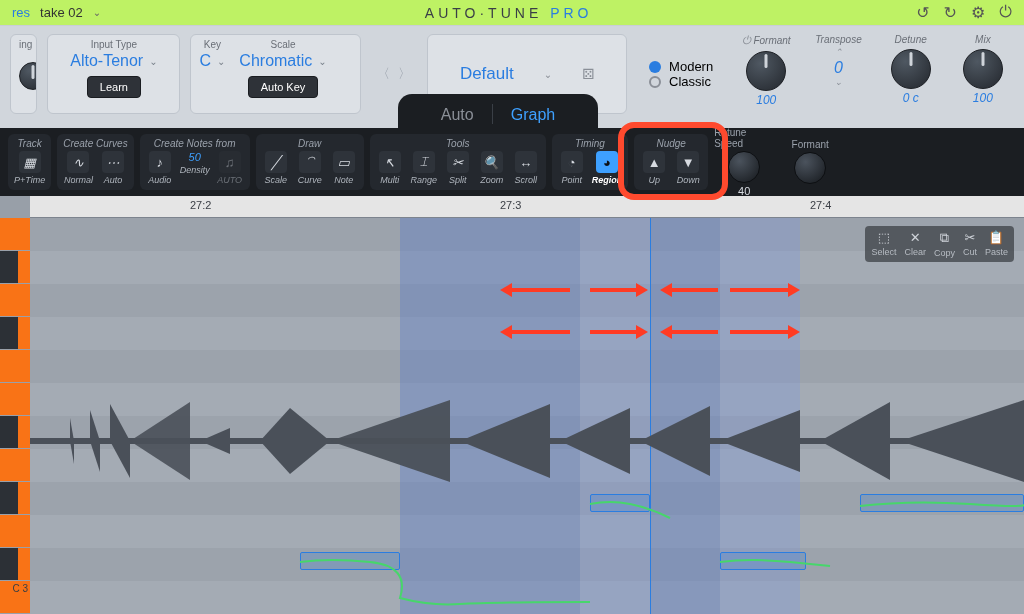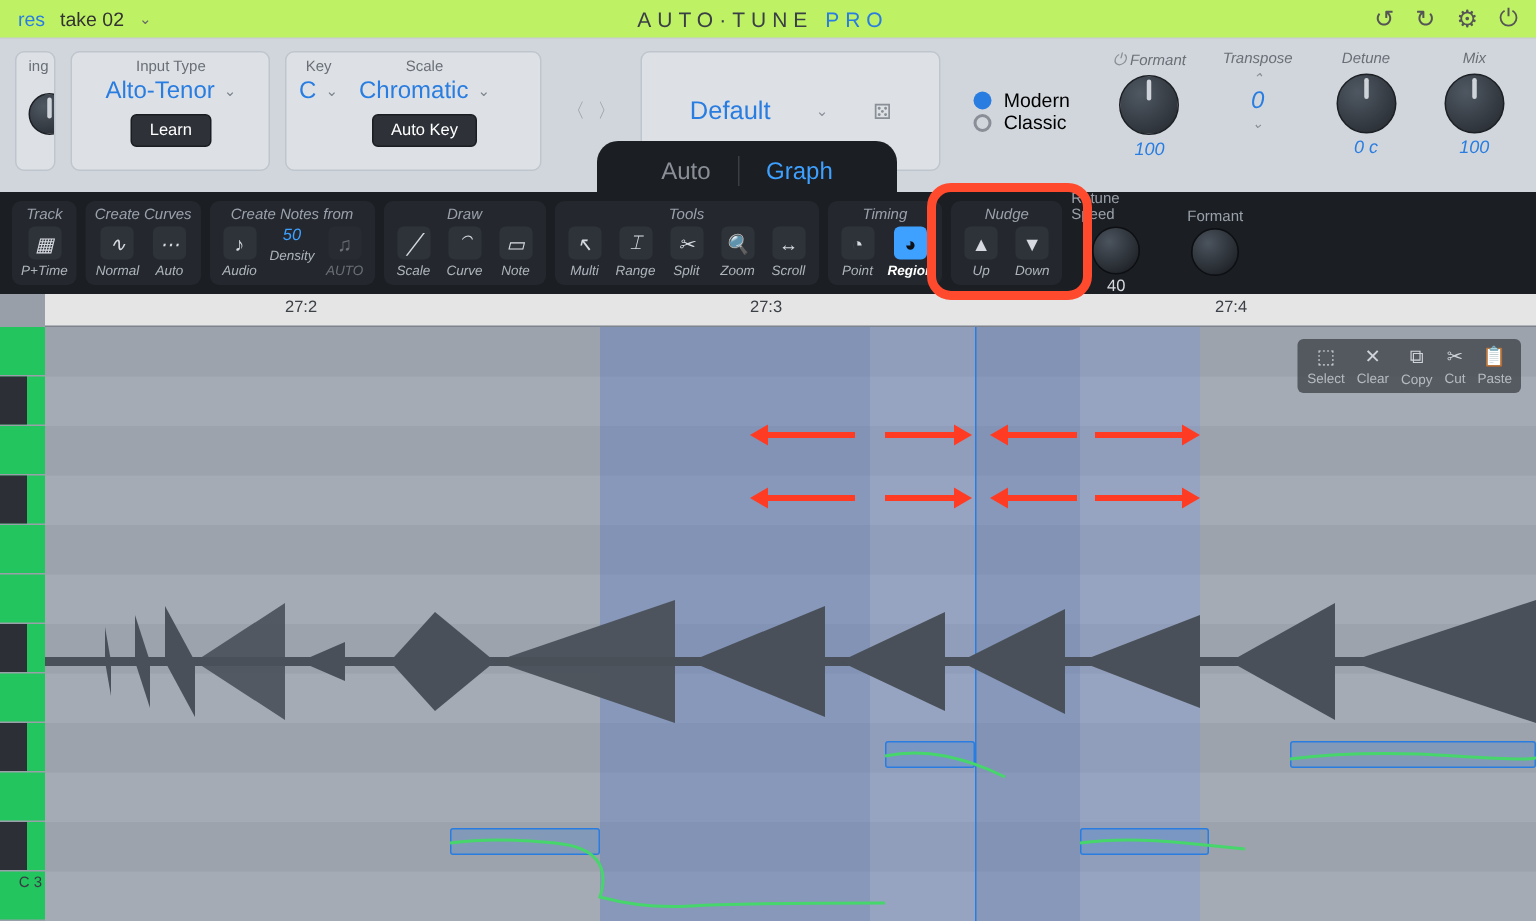--- a/index.html
+++ b/index.html
@@ -109,21 +109,21 @@
 
 .editor{
   position:relative; height:418px; background:#989fa8; overflow:hidden;
 }
 .timeline{
   position:absolute; top:0; left:30px; right:0; height:22px; background:#e5e5e5;
   border-bottom:1px solid #7d848e;
 }
 .timeline .tick{ position:absolute; top:3px; font-size:11px; color:#3c4047;}
 .pianokeys{
-  position:absolute; left:0; top:22px; width:30px; bottom:0; background:#22c55e;
+  position:absolute; left:0; top:22px; width:30px; bottom:0; background:#f97316;
   display:flex; flex-direction:column;
 }
 .pkey{ flex:1; border-bottom:1px solid #9aa0a9; position:relative;}
 .pkey.black::before{
   content:""; position:absolute; left:0; top:0; height:100%; width:18px;
   background:#2c3036;
 }
 .pkey .note{ position:absolute; right:2px; top:2px; font-size:10px; color:#3a3e44;}
 .gridarea{
   position:absolute; left:30px; right:0; top:22px; bottom:0;

